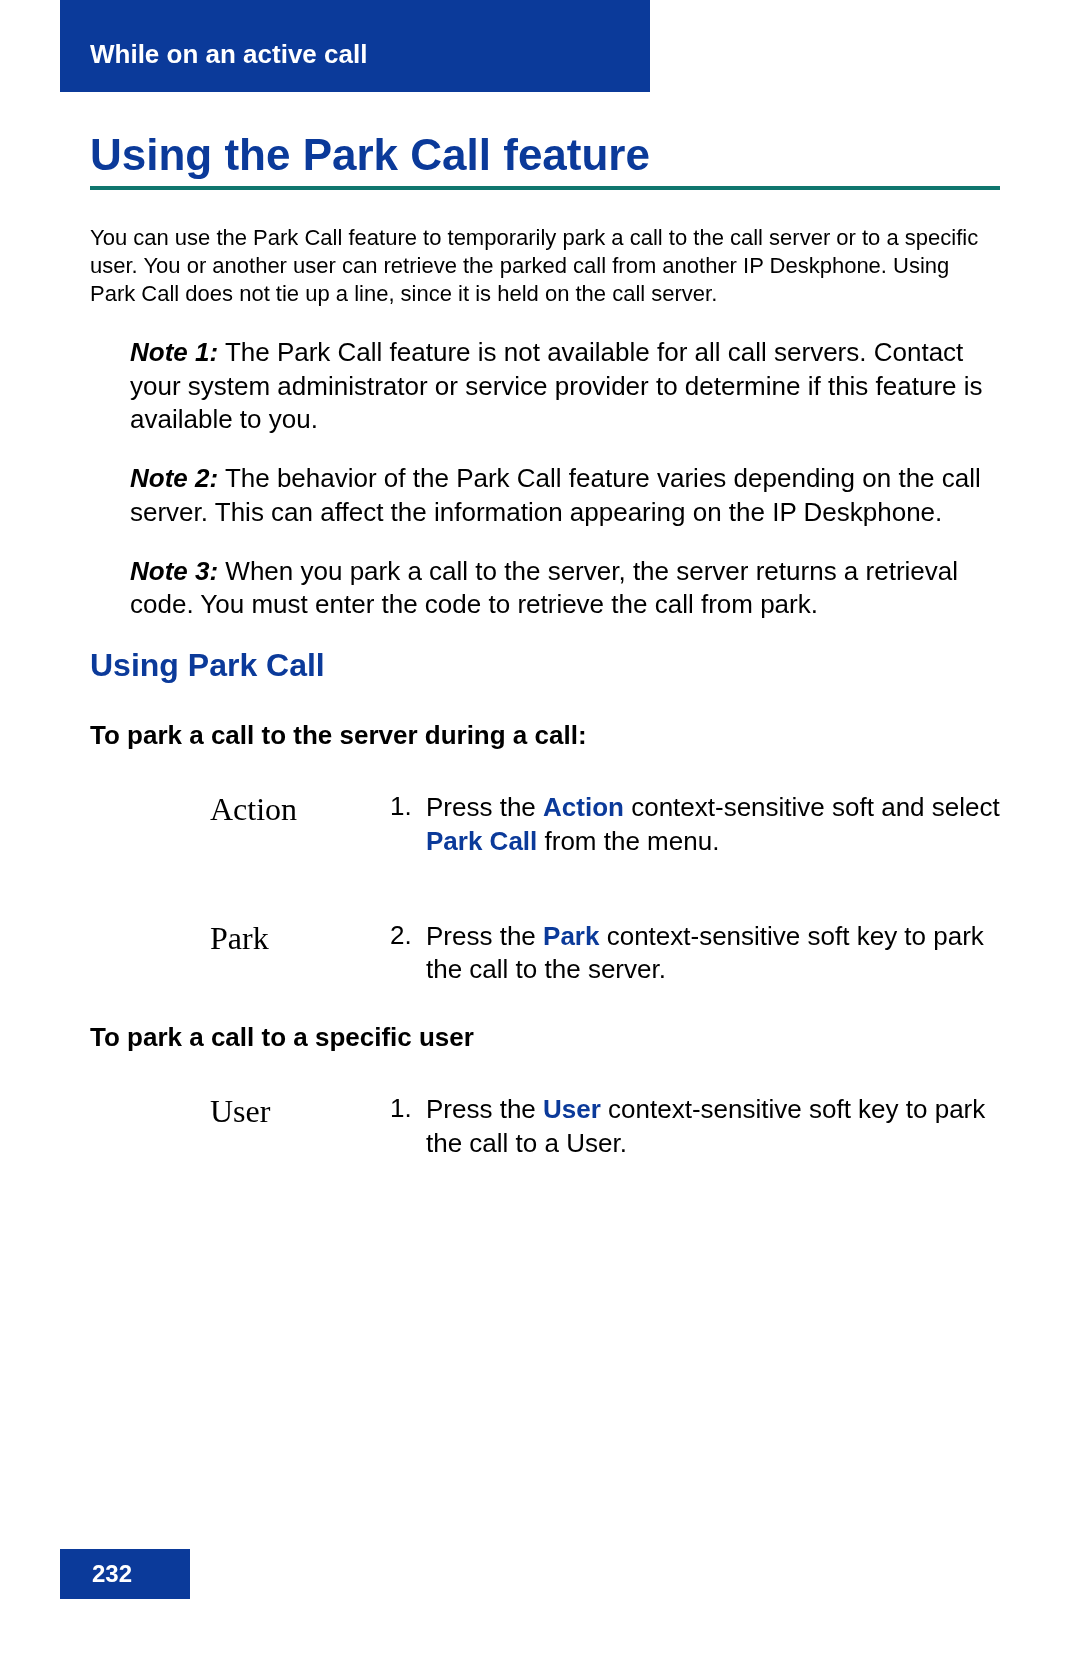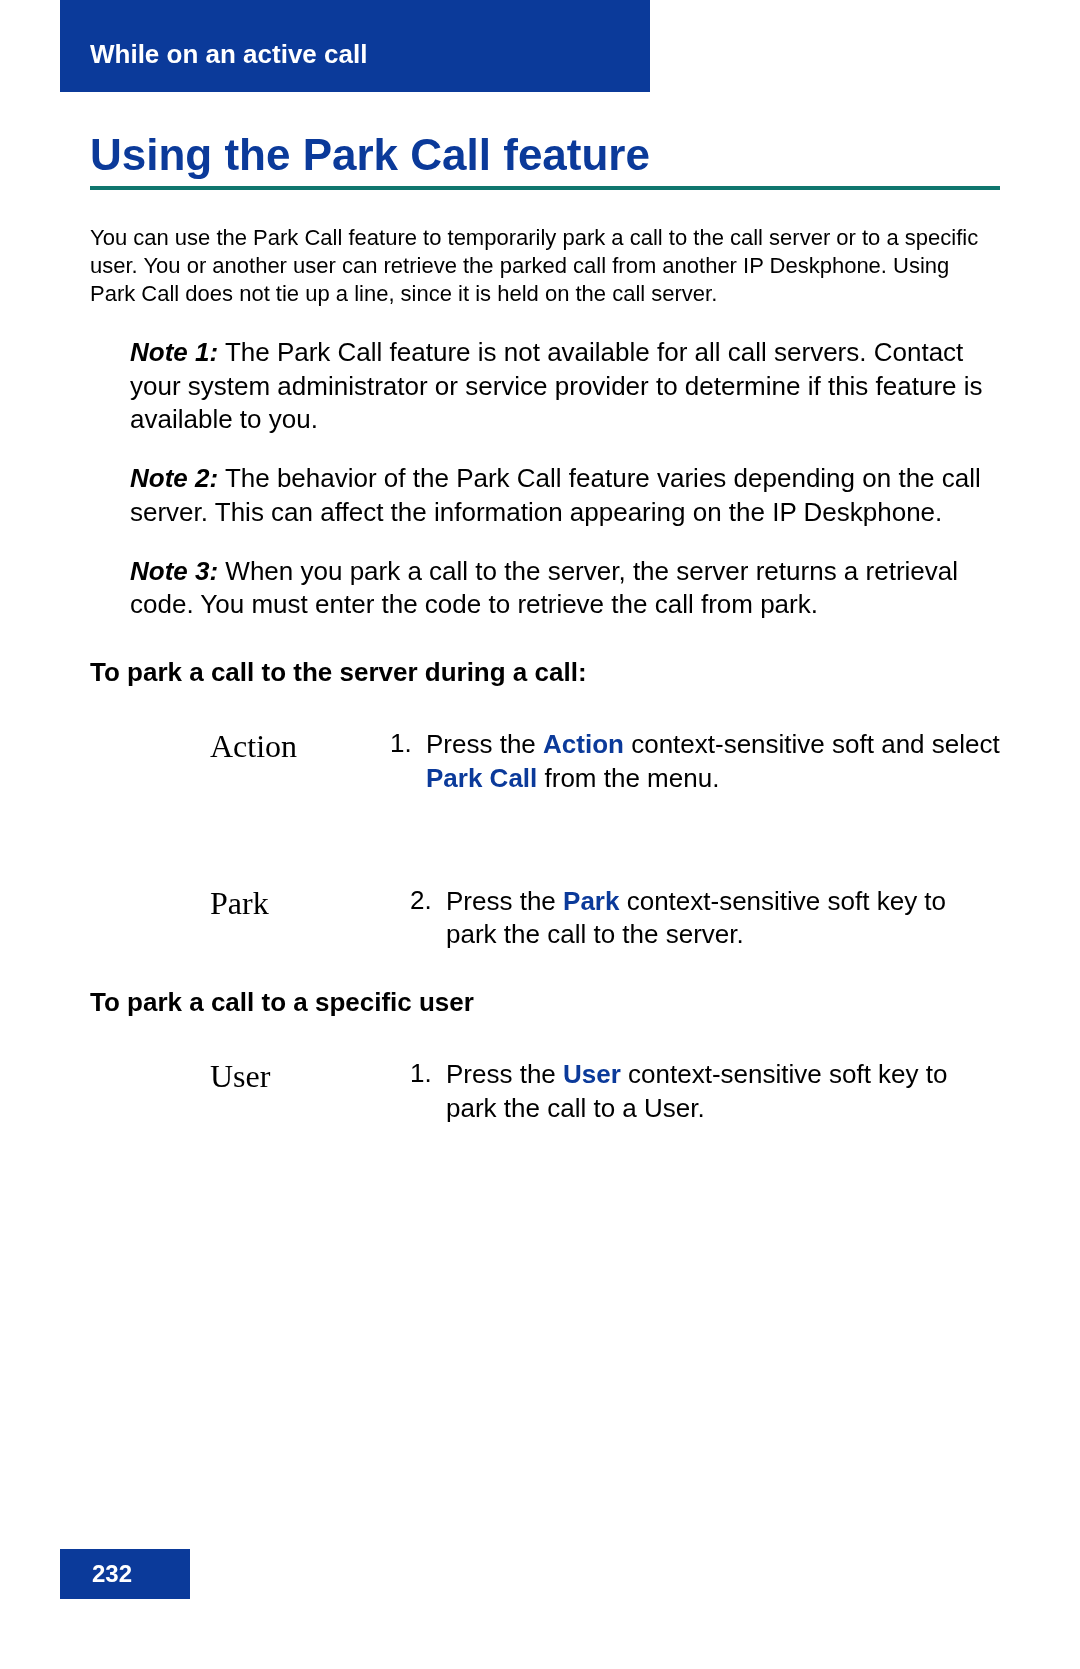--- a/index.html
+++ b/index.html
@@ -44,22 +44,22 @@
     color: #0b3a9a;
     font-family: "Futura", "Trebuchet MS", Arial, sans-serif;
     font-weight: 700;
     font-size: 32px;
     margin-top: 18px;
   }
   p.prompt { font-size: 26px; line-height: 1.3; margin-top: 12px; }
   .mono { font-family: "Courier New", Courier, monospace; font-size: 26px; }
   p.task { font-size: 26px; font-weight: 700; margin-top: 36px; }
   .steps { margin-top: 40px; }
-  .step-row { display: flex; align-items: flex-start; margin-bottom: 90px; }
-  .step-row:last-child { margin-bottom: 0; gap: 20px; }
+  .step-row { display: flex; align-items: flex-start; margin-bottom: 62px; }
+  .step-row:last-child { margin-bottom: 0; }
   .key-label {
     width: 300px;
     font-family: "Times New Roman", Times, serif;
     font-size: 32px;
     padding-left: 120px;
   }
   .step-body { flex: 1; display: flex; }
   .step-num { font-size: 26px; width: 36px; }
   .step-text { font-size: 26px; line-height: 1.28; flex: 1; }
   .kw { color: #0b3a9a; font-weight: 700; }
@@ -99,20 +99,21 @@
         <span class="label">Note 1:</span><span>  The Park Call feature is not available for all call servers. Contact your system administrator or service provider to determine if this feature is available to you.</span>
       </p>
       <p class="note">
         <span class="label">Note 2:</span><span>  The behavior of the Park Call feature varies depending on the call server. This can affect the information appearing on the IP Deskphone.</span>
       </p>
       <p class="note">
         <span class="label">Note 3:</span><span>  When you park a call to the server, the server returns a retrieval code. You must enter the code to retrieve the call from park.</span>
       </p>
     </div>
 
+    <h2 class="subhead">Using Park Call</h2>
 
 
     <p class="task">To park a call to the server during a call:</p>
 
     <div class="steps">
       <div class="step-row">
         <div class="key-label">Action</div>
         <div class="step-body">
           <div class="step-num">1.</div>
           <div class="step-text">

